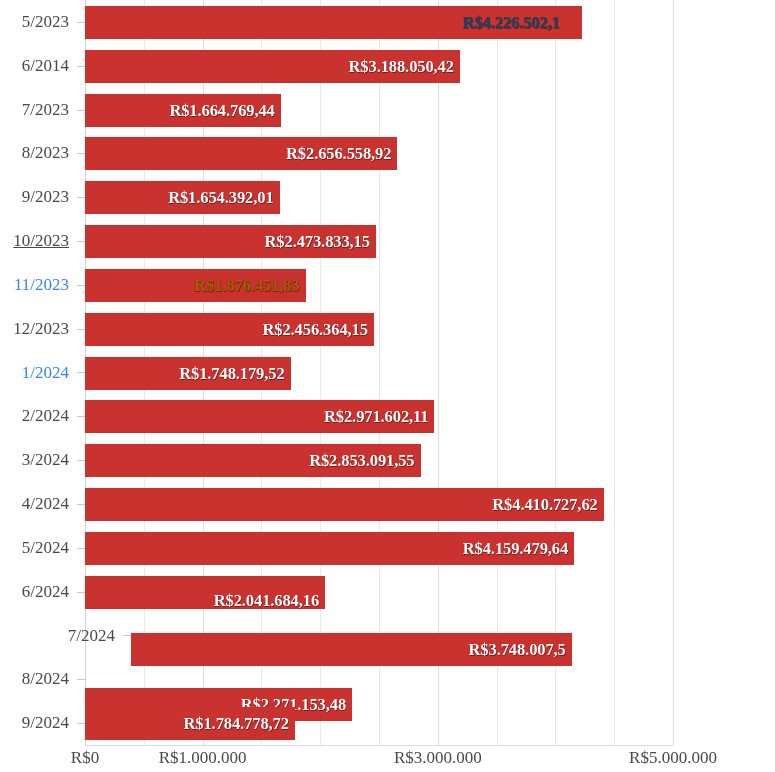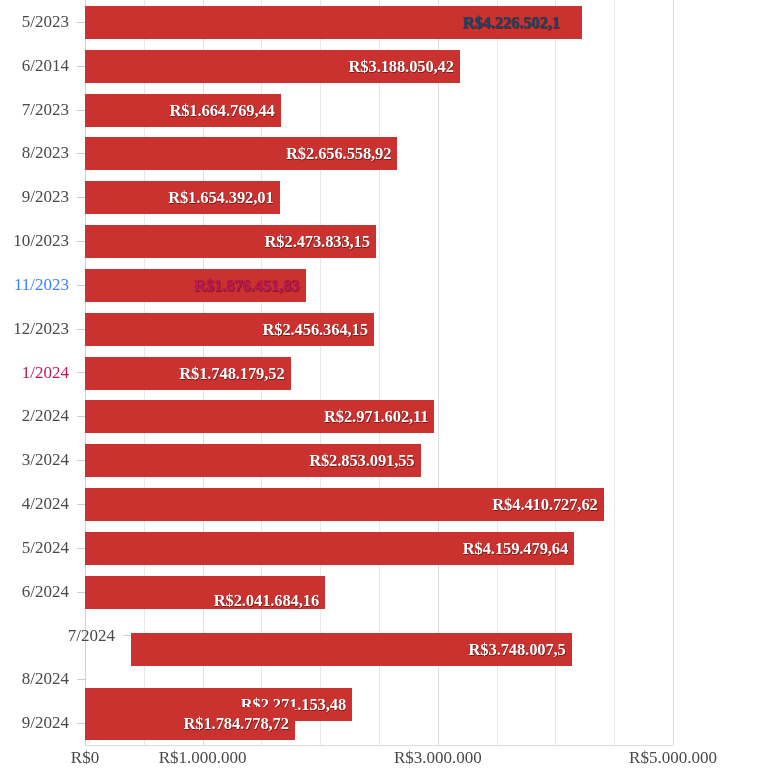--- a/index.html
+++ b/index.html
@@ -162,21 +162,21 @@
         <div class="bar-row" style="top: 175.294px; height: 43.8235px;">
           <div class="bar" title="9/2023 R$1.654.392,01" style="width: 194.557px; background: rgb(201, 50, 47);"></div>
           <div class="bar-label" style="right: 399.443px; color: rgb(255, 255, 255);">R$1.654.392,01</div>
         </div>
         <div class="bar-row" style="top: 219.118px; height: 43.8235px;">
           <div class="bar" title="10/2023 R$2.473.833,15" style="width: 290.923px; background: rgb(201, 50, 47);"></div>
           <div class="bar-label" style="right: 303.077px; color: rgb(255, 255, 255);">R$2.473.833,15</div>
         </div>
         <div class="bar-row" style="top: 262.941px; height: 43.8235px;">
           <div class="bar" title="11/2023 R$1.876.451,83" style="width: 220.671px; background: rgb(201, 50, 47);"></div>
-          <div class="bar-label" style="right: 373.329px; color: #be185d;">R$1.876.451,83</div>
+          <div class="bar-label" style="right: 373.329px; color: #a16207;">R$1.876.451,83</div>
         </div>
         <div class="bar-row" style="top: 306.765px; height: 43.8235px;">
           <div class="bar" title="12/2023 R$2.456.364,15" style="width: 288.868px; background: rgb(201, 50, 47);"></div>
           <div class="bar-label" style="right: 305.132px; color: rgb(255, 255, 255);">R$2.456.364,15</div>
         </div>
         <div class="bar-row" style="top: 350.588px; height: 43.8235px;">
           <div class="bar" title="1/2024 R$1.748.179,52" style="width: 205.586px; background: rgb(201, 50, 47);"></div>
           <div class="bar-label" style="right: 388.414px; color: rgb(255, 255, 255);">R$1.748.179,52</div>
         </div>
         <div class="bar-row" style="top: 394.412px; height: 43.8235px;">
@@ -231,33 +231,33 @@
       </div>
       <div class="cat-row" style="top: 131.471px; height: 43.8235px;">
         <div class="cat-label" style="height: 43.8235px; line-height: 43.8235px; color: rgb(73, 73, 75);">8/2023</div>
         <div class="cat-tick" style="top: 21.9118px;"></div>
       </div>
       <div class="cat-row" style="top: 175.294px; height: 43.8235px;">
         <div class="cat-label" style="height: 43.8235px; line-height: 43.8235px; color: rgb(73, 73, 75);">9/2023</div>
         <div class="cat-tick" style="top: 21.9118px;"></div>
       </div>
       <div class="cat-row" style="top: 219.118px; height: 43.8235px;">
-        <div class="cat-label" style="height: 43.8235px; line-height: 43.8235px; color: rgb(73, 73, 75);">10/2023</div>
+        <div class="cat-label" style="height: 43.8235px; line-height: 43.8235px; color: rgb(73, 73, 75); text-decoration: underline;">10/2023</div>
         <div class="cat-tick" style="top: 21.9118px;"></div>
       </div>
       <div class="cat-row" style="top: 262.941px; height: 43.8235px;">
         <div class="cat-label" style="height: 43.8235px; line-height: 43.8235px; color: #3b82f6;">11/2023</div>
         <div class="cat-tick" style="top: 21.9118px;"></div>
       </div>
       <div class="cat-row" style="top: 306.765px; height: 43.8235px;">
         <div class="cat-label" style="height: 43.8235px; line-height: 43.8235px; color: rgb(73, 73, 75);">12/2023</div>
         <div class="cat-tick" style="top: 21.9118px;"></div>
       </div>
       <div class="cat-row" style="top: 350.588px; height: 43.8235px;">
-        <div class="cat-label" style="height: 43.8235px; line-height: 43.8235px; color: #be185d;">1/2024</div>
+        <div class="cat-label" style="height: 43.8235px; line-height: 43.8235px; color: #3b82f6;">1/2024</div>
         <div class="cat-tick" style="top: 21.9118px;"></div>
       </div>
       <div class="cat-row" style="top: 394.412px; height: 43.8235px;">
         <div class="cat-label" style="height: 43.8235px; line-height: 43.8235px; color: rgb(73, 73, 75);">2/2024</div>
         <div class="cat-tick" style="top: 21.9118px;"></div>
       </div>
       <div class="cat-row" style="top: 438.235px; height: 43.8235px;">
         <div class="cat-label" style="height: 43.8235px; line-height: 43.8235px; color: rgb(73, 73, 75);">3/2024</div>
         <div class="cat-tick" style="top: 21.9118px;"></div>
       </div>

